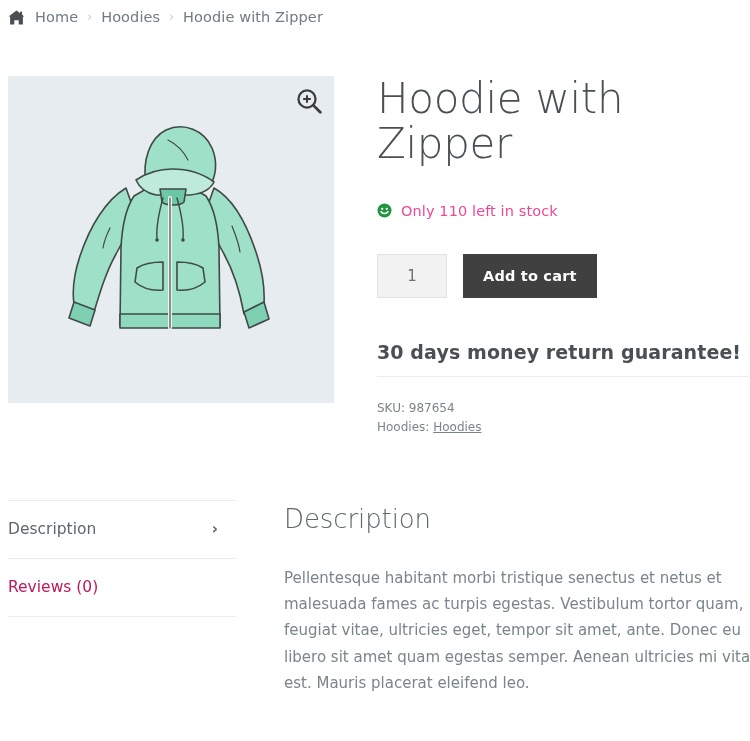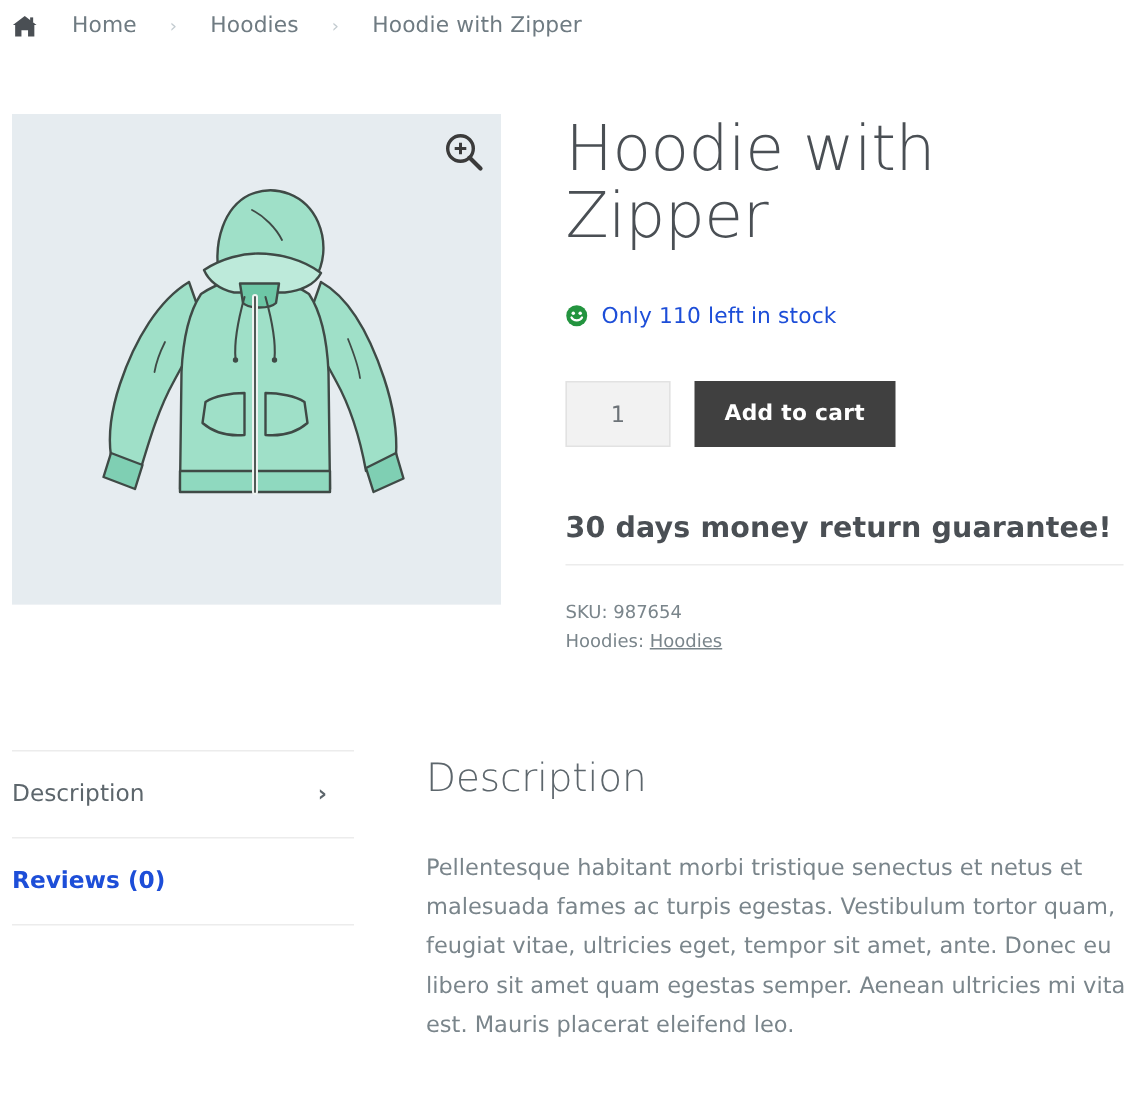--- a/index.html
+++ b/index.html
@@ -13,21 +13,20 @@
 
   
   .breadcrumb {
     display: flex;
     align-items: center;
     height: 34px;
     padding: 0 0 0 8px;
     font-size: 14.5px;
     color: #7d8a91;
     letter-spacing: .1px;
-    gap: 13px;
   }
   .home-icon { display: inline-flex; margin-right: 10px; }
   .crumb {
     color: #6f7b82;
     text-decoration: none;
     white-space: nowrap;
   }
   .crumb-sep {
     color: #c3cbd0;
     font-size: 12px;
@@ -75,21 +74,21 @@
   .price {
     margin: 37px 0 0 0;
     font-size: 22px;
     font-weight: 400;
     color: #6d7378;
     letter-spacing: .2px;
   }
   .stock {
     margin: 36px 0 0 0;
     font-size: 14.5px;
-    color: #1d4ed8;
+    color: #ec4899;
     display: flex;
     align-items: center;
     letter-spacing: .1px;
   }
   .stock-icon {
     width: 15px; height: 15px;
     margin-right: 9px;
     flex: 0 0 15px;
   }
 
@@ -165,21 +164,21 @@
     display: flex;
     align-items: center;
     justify-content: space-between;
     height: 58px;
     border-bottom: 1px solid #ececec;
     font-size: 15.5px;
     cursor: pointer;
     padding-right: 18px;
   }
   .tab-item.active { color: #5d666c; }
-  .tab-item.inactive { color: #1d4ed8; font-weight: bold; }
+  .tab-item.inactive { color: #be185d; }
   .tab-chevron {
     color: #5d666c;
     font-size: 15px;
     font-weight: 700;
     line-height: 1;
   }
 
   .tab-panel {
     flex: 1 1 auto;
     padding-left: 48px;

